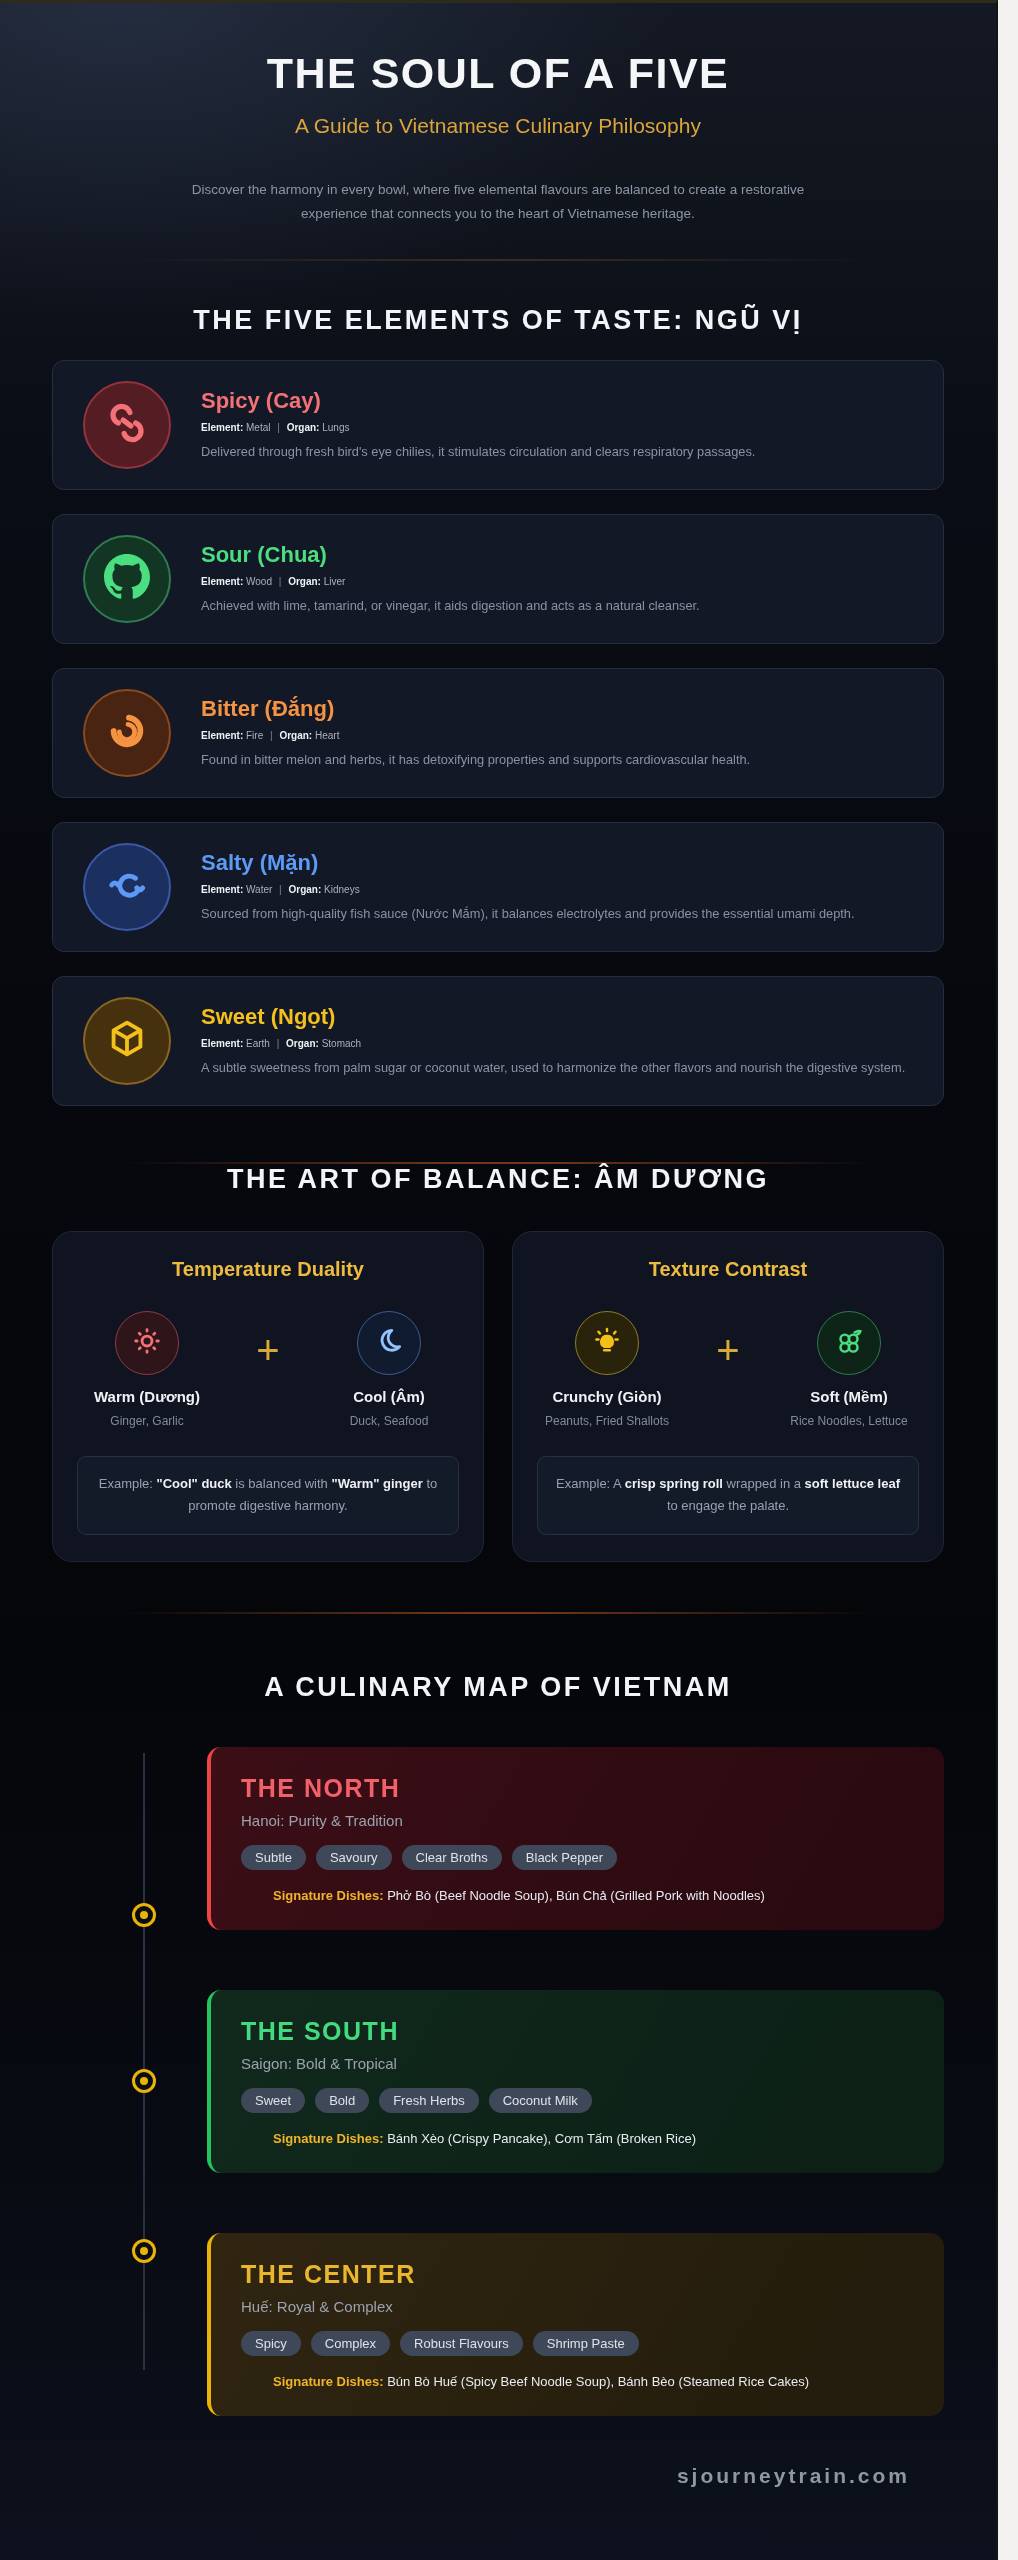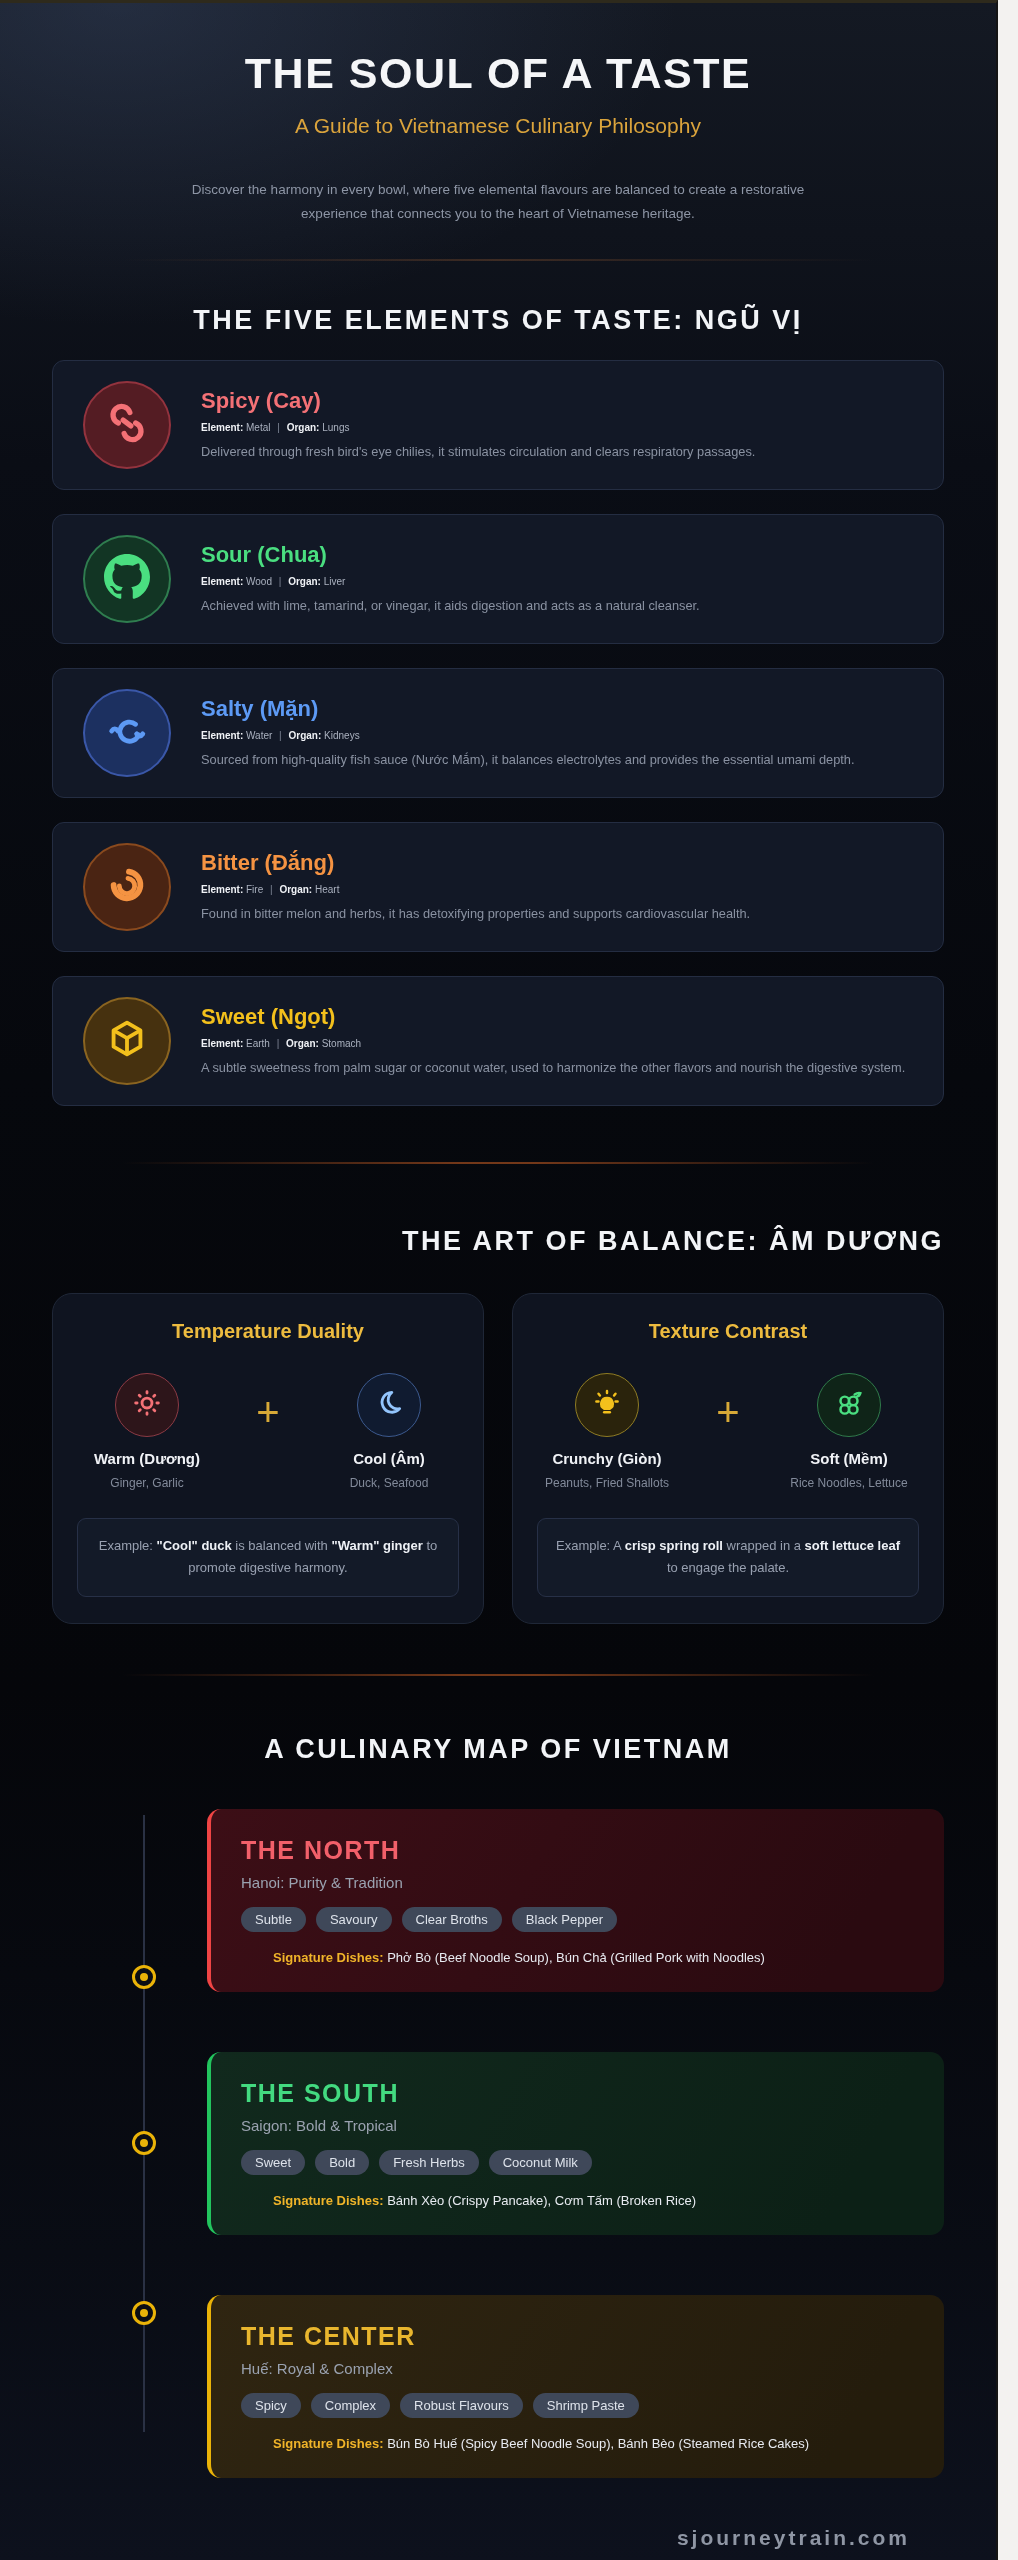--- a/index.html
+++ b/index.html
@@ -97,21 +97,21 @@
   .watermark { text-align:right; padding-right:34px; margin-top:-12px;
     font-size:21px; font-weight:700; letter-spacing:3px; color:#8f96a4; }
 </style>
 </head>
 <body>
 
 <div class="poster">
   <div class="inner">
 
     <header class="hero">
-      <h1 class="hero-title">THE SOUL OF A TASTE</h1>
+      <h1 class="hero-title">THE SOUL OF A FIVE</h1>
       <div class="hero-sub">A Guide to Vietnamese Culinary Philosophy</div>
       <p class="hero-para">Discover the harmony in every bowl, where five elemental flavours are balanced to create a restorative experience that connects you to the heart of Vietnamese heritage.</p>
     </header>
     <hr class="divider dim">
 
     <section>
       <h2 class="sec-heading" style="margin-top:44px;">THE FIVE ELEMENTS OF TASTE: NGŨ VỊ</h2>
 
       <div class="el-card">
         <div class="el-badge b-spicy">
@@ -147,20 +147,40 @@
             <span>Wood</span>
             <span class="el-sep">|</span>
             <b>Organ:</b>
             <span>Liver</span>
           </div>
           <div class="el-desc">Achieved with lime, tamarind, or vinegar, it aids digestion and acts as a natural cleanser.</div>
         </div>
       </div>
 
       <div class="el-card">
+        <div class="el-badge b-bitter">
+          <span><svg viewBox="0 0 48 48" fill="none" stroke="#f59342" stroke-linecap="round">
+                <path d="M26 10a14 14 0 1 1-16 14" stroke-width="6"></path>
+                <path d="M25 17a8 8 0 1 1-9 8" stroke-width="5"></path>
+              </svg></span>
+        </div>
+        <div>
+          <div class="el-name n-bitter">Bitter (Đắng)</div>
+          <div class="el-meta">
+            <b>Element:</b>
+            <span>Fire</span>
+            <span class="el-sep">|</span>
+            <b>Organ:</b>
+            <span>Heart</span>
+          </div>
+          <div class="el-desc">Found in bitter melon and herbs, it has detoxifying properties and supports cardiovascular health.</div>
+        </div>
+      </div>
+
+      <div class="el-card">
         <div class="el-badge b-salty">
           <span><svg viewBox="0 0 48 48" fill="none" stroke="#5d9af5" stroke-width="5" stroke-linecap="round">
                 <path d="M33 17a10 10 0 1 0 3 11"></path>
                 <path d="M8 24c2-3 4.5-3 6.5 0"></path>
                 <path d="M34 27c2 3 4.5 3 6.5 0"></path>
               </svg></span>
         </div>
         <div>
           <div class="el-name n-salty">Salty (Mặn)</div>
           <div class="el-meta">
@@ -168,40 +188,20 @@
             <span>Water</span>
             <span class="el-sep">|</span>
             <b>Organ:</b>
             <span>Kidneys</span>
           </div>
           <div class="el-desc">Sourced from high-quality fish sauce (Nước Mắm), it balances electrolytes and provides the essential umami depth.</div>
         </div>
       </div>
 
       <div class="el-card">
-        <div class="el-badge b-bitter">
-          <span><svg viewBox="0 0 48 48" fill="none" stroke="#f59342" stroke-linecap="round">
-                <path d="M26 10a14 14 0 1 1-16 14" stroke-width="6"></path>
-                <path d="M25 17a8 8 0 1 1-9 8" stroke-width="5"></path>
-              </svg></span>
-        </div>
-        <div>
-          <div class="el-name n-bitter">Bitter (Đắng)</div>
-          <div class="el-meta">
-            <b>Element:</b>
-            <span>Fire</span>
-            <span class="el-sep">|</span>
-            <b>Organ:</b>
-            <span>Heart</span>
-          </div>
-          <div class="el-desc">Found in bitter melon and herbs, it has detoxifying properties and supports cardiovascular health.</div>
-        </div>
-      </div>
-
-      <div class="el-card">
         <div class="el-badge b-sweet">
           <span><svg viewBox="0 0 48 48" fill="none" stroke="#f3c01c" stroke-width="4" stroke-linejoin="round">
                 <path d="M24 7l14 8v17l-14 8-14-8V15z"></path>
                 <path d="M10 15l14 8 14-8"></path>
                 <path d="M24 23v17"></path>
               </svg></span>
         </div>
         <div>
           <div class="el-name n-sweet">Sweet (Ngọt)</div>
           <div class="el-meta">
@@ -212,21 +212,21 @@
             <span>Stomach</span>
           </div>
           <div class="el-desc">A subtle sweetness from palm sugar or coconut water, used to harmonize the other flavors and nourish the digestive system.</div>
         </div>
       </div>
     </section>
 
     <hr class="divider" style="margin-top:56px;">
 
     <section>
-      <h2 class="sec-heading" style="margin-top:62px;text-align:right;">THE ART OF BALANCE: ÂM DƯƠNG</h2>
+      <h2 class="sec-heading" style="">THE ART OF BALANCE: ÂM DƯƠNG</h2>
 
       <div class="balance-row">
 
         <div class="bal-card">
           <div class="bal-title">Temperature Duality</div>
           <div class="bal-pair">
             <div class="bal-side">
               <div class="bal-circle c-warm">
                 <span><svg viewBox="0 0 48 48" fill="none" stroke="#f47176" stroke-width="4" stroke-linecap="round">
                       <circle cx="24" cy="24" r="7"></circle>

